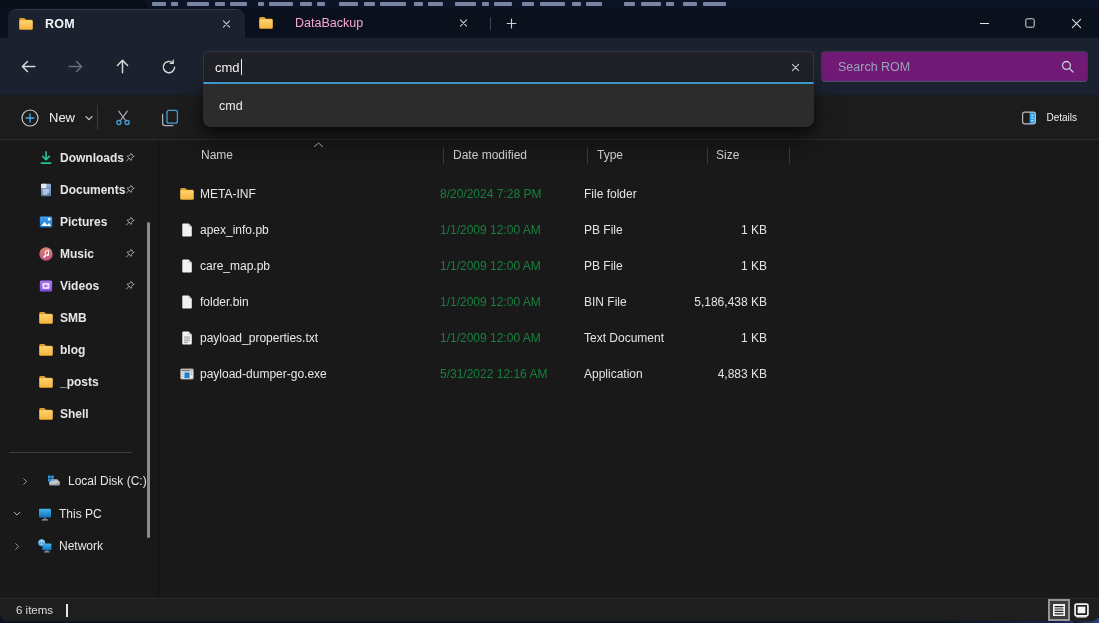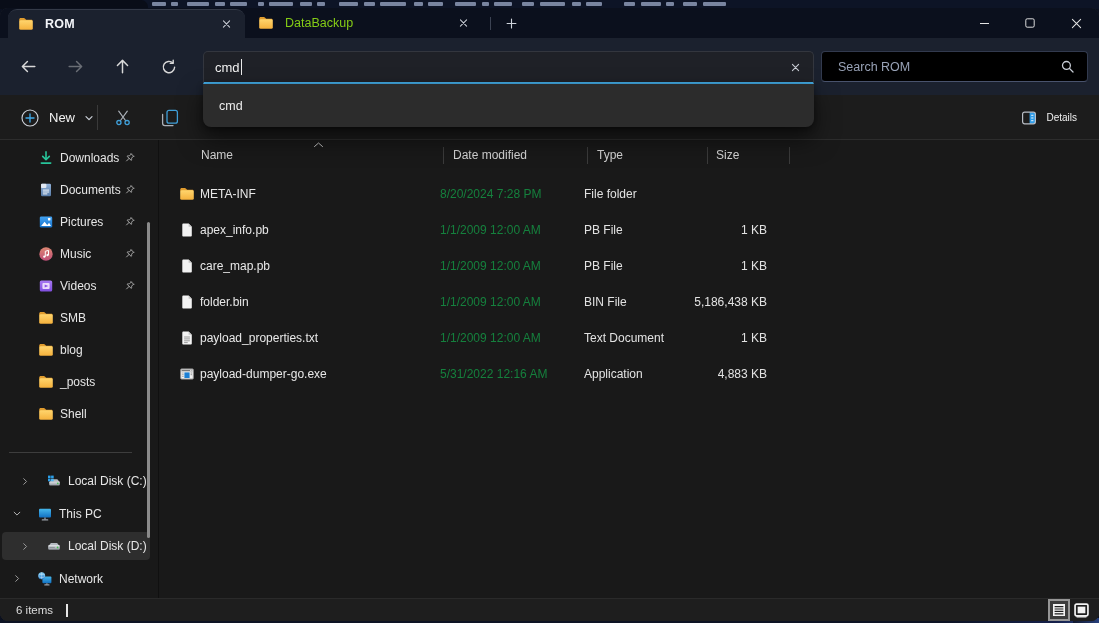--- a/index.html
+++ b/index.html
@@ -31,21 +31,21 @@
     position:absolute; left:8px; top:1px; width:237px; height:29px;
     background:#1b212e; border-radius:9px 9px 0 0;
     border-top:1px solid rgba(205,215,235,0.14);
     display:flex; align-items:center; padding-left:10px;
   }
   .tab-active .tab-label { margin-left:11px; font-size:12.5px; font-weight:bold; color:#f3f5f9; letter-spacing:.2px; }
   .tab-inactive {
     position:absolute; left:250px; top:0; width:228px; height:30px;
     display:flex; align-items:center; padding-left:8px; border-radius:8px;
   }
-  .tab-inactive .tab-label { margin-left:11px; font-size:12.5px; color:#84cc16; }
+  .tab-inactive .tab-label { margin-left:21px; font-size:12.5px; color:#f9a8d4; }
   .tab-close { position:absolute; right:10px; top:50%; transform:translateY(-50%); width:17px; height:17px; border-radius:4px; display:flex; align-items:center; justify-content:center; }
   .tab-inactive .tab-close { right:6px; }
   .tab-sep { position:absolute; left:490px; top:9px; width:1px; height:13px; background:#3c4353; }
   .newtab-btn { position:absolute; left:501px; top:5px; width:21px; height:21px; border-radius:4px; display:flex; align-items:center; justify-content:center; }
   .win-controls { position:absolute; right:0; top:0; height:30px; display:flex; }
   .win-btn { width:46px; height:30px; display:flex; align-items:center; justify-content:center; }
 
   
   .navbar { position:absolute; top:30px; left:0; width:100%; height:57px; background:#1b212e; }
   .nav-buttons { position:absolute; left:12px; top:13px; display:flex; }
@@ -54,21 +54,21 @@
   .address-bar {
     position:absolute; left:203px; top:13px; width:611px; height:33px;
     background:#1f2127; border:1px solid #33363e; border-bottom:2px solid #44aee8;
     border-radius:5px 5px 0 0; display:flex; align-items:center; padding-left:11px;
   }
   .address-text { font-size:13px; color:#f2f2f2; }
   .caret { display:inline-block; width:1.5px; height:16px; background:#eaeaea; margin-left:1px; vertical-align:middle; }
   .addr-clear { position:absolute; right:9px; top:50%; transform:translateY(-50%); width:18px; height:18px; border-radius:4px; display:flex; align-items:center; justify-content:center; }
   .search-box {
     position:absolute; left:821px; top:13px; width:267px; height:31px;
-    background:#000000; border:1px solid #323a4e; border-bottom-color:#49536d;
+    background:#701a75; border:1px solid #323a4e; border-bottom-color:#49536d;
     border-radius:4px; display:flex; align-items:center; padding-left:16px;
   }
   .search-placeholder { font-size:12.5px; color:#98a2b6; }
   .search-icon-wrap { position:absolute; right:11px; top:50%; transform:translateY(-50%); width:18px; height:18px; display:flex; align-items:center; justify-content:center; }
 
   
   .addr-dropdown {
     position:absolute; left:203px; top:76px; width:611px; height:43px;
     background:#2c2c2c; border-radius:0 0 8px 8px; z-index:40;
     box-shadow:0 12px 24px rgba(0,0,0,0.55), 0 2px 6px rgba(0,0,0,0.4);
@@ -84,21 +84,21 @@
   .tool-btn { position:absolute; top:5px; width:36px; height:35px; border-radius:4px; display:flex; align-items:center; justify-content:center; }
   .tool-btn.cut { left:105px; }
   .tool-btn.copy { left:152px; }
   .details-btn { position:absolute; right:13px; top:6px; height:33px; padding:0 9px; border-radius:4px; display:flex; align-items:center; }
   .details-label { margin-left:8px; font-size:10px; color:#f0f0f0; }
 
   
   .content { position:absolute; top:132px; left:0; width:100%; height:458px; background:#191919; }
   .sidebar { position:absolute; left:0; top:0; width:158px; height:100%; padding-top:4px; }
   .side-divider { position:absolute; left:158px; top:0; width:1px; height:100%; background:#101010; }
-  .side-row { position:relative; height:28px; margin:0 8px 4px 2px; border-radius:4px; display:flex; align-items:center; }
+  .side-row { position:relative; height:28px; margin:0 8px 4px 2px; border-radius:4px; display:flex; align-items:center;font-weight:bold; }
   .side-row .icon16 { margin-left:36px; }
   .side-row .side-label { margin-left:6px; font-size:12px; color:#e6e6e6; white-space:nowrap; }
   .side-pin { position:absolute; right:14px; top:50%; transform:translateY(-50%); width:13px; height:13px; }
   .side-gap { height:20px; }
   .side-hr { height:1px; background:#3d3d3d; margin:0 26px 0 9px; }
   .side-gap2 { height:14px; }
   .tree-row { position:relative; height:28px; margin:0 8px 4.5px 2px; border-radius:4px; display:flex; align-items:center; }
   .tree-row.selected { background:#2e2e2e; }
   .tree-chev { width:12px; height:12px; margin-left:9px; display:flex; align-items:center; justify-content:center; flex:none; }
   .tree-row.indent .tree-chev { margin-left:17px; }
@@ -551,31 +551,20 @@
         <span class="tree-chev">
             <svg width="13" height="13" viewBox="0 0 16 16">
               <use href="#s-chev-down"></use>
             </svg>
           </span>
         <svg class="icon16">
             <use href="#s-pc"></use>
           </svg>
         <span class="side-label">This PC</span>
       </div>
-      <div class="tree-row indent selected">
-        <span class="tree-chev">
-            <svg width="13" height="13" viewBox="0 0 16 16">
-              <use href="#s-chev-right"></use>
-            </svg>
-          </span>
-        <svg class="icon16">
-            <use href="#s-drive"></use>
-          </svg>
-        <span class="side-label">Local Disk (D:)</span>
-      </div>
       <div class="tree-row">
         <span class="tree-chev">
             <svg width="13" height="13" viewBox="0 0 16 16">
               <use href="#s-chev-right"></use>
             </svg>
           </span>
         <svg class="icon16">
             <use href="#s-network"></use>
           </svg>
         <span class="side-label">Network</span>

